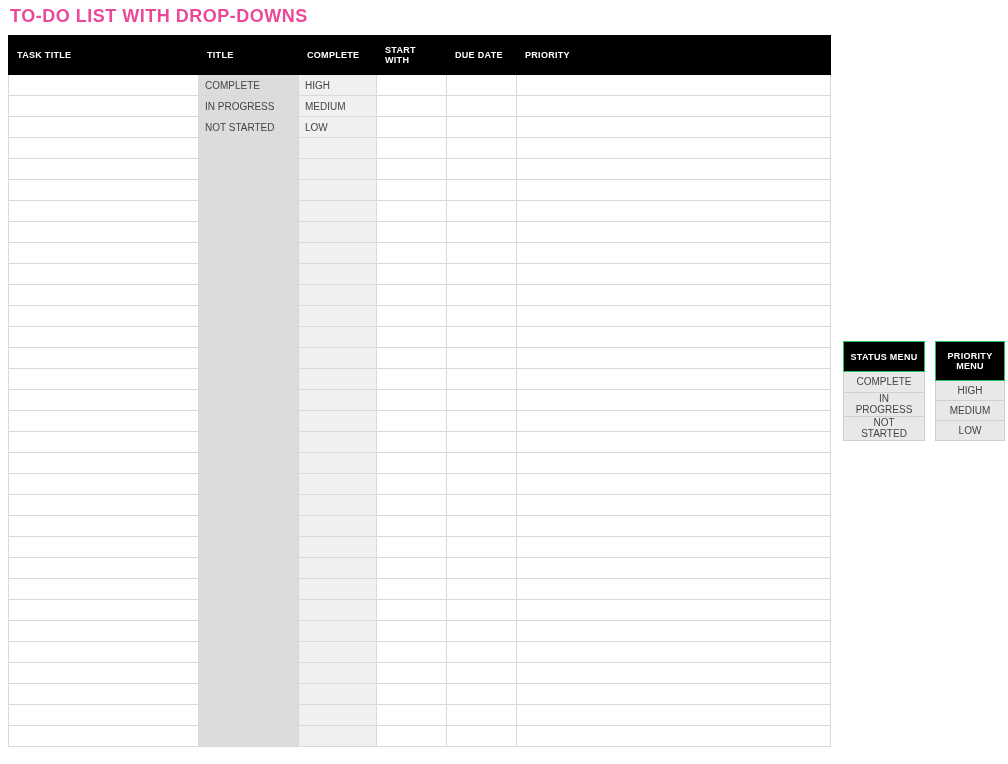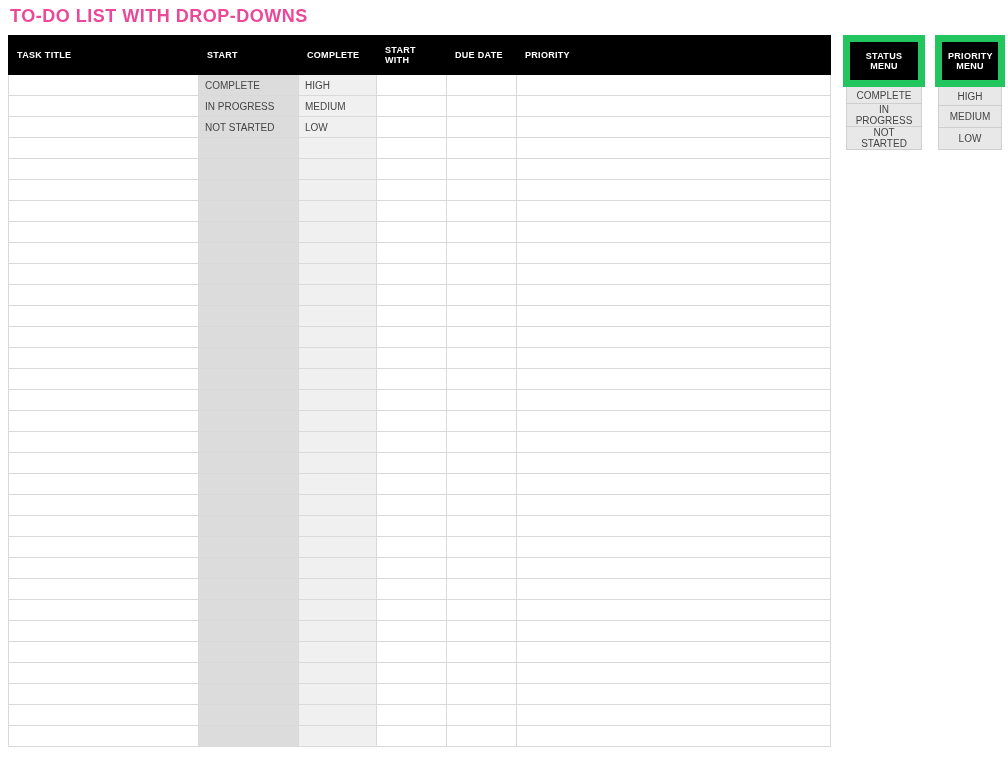--- a/index.html
+++ b/index.html
@@ -12,21 +12,21 @@
   .page-title {
     font-size: 18px;
     font-weight: 700;
     letter-spacing: 0.5px;
     color: #ec4899;
     margin: 0 0 8px 2px;
   }
   .layout {
     display: flex;
     gap: 12px;
-    align-items: flex-start;
+    align-items: center;
   }
   
   table.main {
     border-collapse: collapse;
     width: 822px;
     table-layout: fixed;
     font-size: 10px;
   }
   table.main th {
     background: #000000;
@@ -65,21 +65,21 @@
     font-size: 10px;
   }
   table.menu th {
     background: #000000;
     color: #ffffff;
     font-weight: 700;
     font-size: 9px;
     letter-spacing: 0.3px;
     text-align: center;
     padding: 9px 6px;
-    border: 7px solid #22c55e;
+    border: 1px solid #22c55e;
     height: 30px;
   }
   table.menu td {
     border: 1px solid #cfcfcf;
     background: #e8e8e8;
     text-align: center;
     height: 20px;
     font-size: 10px;
     color: #444;
     padding: 0 6px;
@@ -99,21 +99,21 @@
       <col class="col-task">
         <col class="col-status">
         <col class="col-priority">
       <col class="col-start">
         <col class="col-due">
         <col class="col-comments">
     </colgroup>
     <thead>
       <tr>
         <th>TASK TITLE</th>
-        <th>START</th>
+        <th>TITLE</th>
         <th>COMPLETE</th>
         <th>START WITH</th>
         <th>DUE DATE</th>
         <th>PRIORITY</th>
       </tr>
     </thead>
     <tbody id="main-body">
         <tr>
           <td></td>
           <td class="status-cell">COMPLETE</td>

